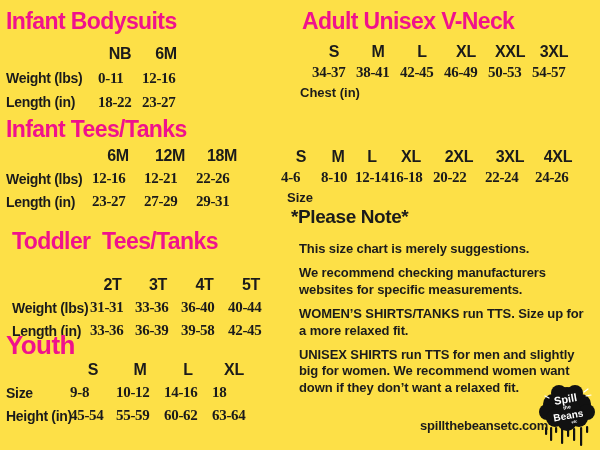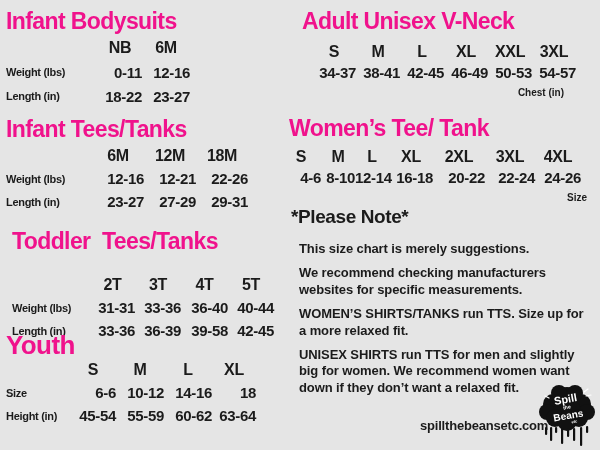--- a/index.html
+++ b/index.html
@@ -1,42 +1,42 @@
 <!DOCTYPE html>
 <html><head>
 <meta charset="utf-8">
 <style>
   :root{ --pink:#f0128c; --ink:#1b1b1b; }
   html,body{margin:0;padding:0;background:#fff;}
   body{width:600px;height:450px;font-family:"Liberation Sans",sans-serif;color:var(--ink);}
-  .sheet{position:relative;width:600px;height:450px;background:#e5e5e5;overflow:hidden;}
+  .sheet{position:relative;width:600px;height:450px;background:#fde047;overflow:hidden;}
   .sec{position:absolute;}
   .title{font-size:23px;font-weight:800;color:var(--pink);letter-spacing:-0.6px;white-space:pre;line-height:26px;}
   .blacktitle{font-size:19px;font-weight:800;color:var(--ink);letter-spacing:-0.4px;line-height:22px;}
   .tbl{display:grid;align-items:center;}
   .c{font-weight:700;font-size:15px;letter-spacing:-0.3px;white-space:nowrap;}
   .hd{text-align:center;font-size:16px;}
-  .v{text-align:right;}
-  .lab{text-align:left;font-size:11px;}
-  .cap{grid-column:1/-1;text-align:right;font-size:10px;font-weight:700;}
+  .v{text-align:left;font-family:Liberation Serif, serif;}
+  .lab{text-align:left;font-size:14px;}
+  .cap{grid-column:1/-1;text-align:left;font-size:13px;font-weight:700;}
   .note p{margin:8px;font-size:13px;line-height:16.4px;font-weight:600;letter-spacing:-0.1px;}
   .note p strong{font-weight:800;}
   .website{font-size:13px;font-weight:800;letter-spacing:-0.2px;text-align:right;}
   .r24{grid-auto-rows:24px;}
   .r23{grid-auto-rows:23px;}
   .r20{grid-auto-rows:20px;}
 </style>
 </head>
 <body>
 
 <div class="sheet">
 
   <div class="sec" style="left:6px;top:8px;">
     <div class="title">Infant Bodysuits</div>
-    <div class="tbl r24" style="grid-template-columns:92px 44px 48px;margin-top:2px;">
+    <div class="tbl r24" style="grid-template-columns:92px 44px 48px;margin-top:8px;">
       <div class="c lab"></div>
       <div class="c hd">NB</div>
       <div class="c hd">6M</div>
       <div class="c lab">Weight (lbs)</div>
       <div class="c v">0-11</div>
       <div class="c v">12-16</div>
       <div class="c lab">Length (in)</div>
       <div class="c v">18-22</div>
       <div class="c v">23-27</div>
     </div>
@@ -83,21 +83,21 @@
 
   <div class="sec" style="left:6px;top:332px;">
     <div class="title" style="font-size:26px;">Youth</div>
     <div class="tbl r23" style="grid-template-columns:64px 46px 48px 48px 44px;margin-top:0px;">
       <div class="c lab"></div>
       <div class="c hd">S</div>
       <div class="c hd">M</div>
       <div class="c hd">L</div>
       <div class="c hd">XL</div>
       <div class="c lab">Size</div>
-      <div class="c v">6-6</div>
+      <div class="c v">9-8</div>
       <div class="c v">10-12</div>
       <div class="c v">14-16</div>
       <div class="c v">18</div>
       <div class="c lab">Height (in)</div>
       <div class="c v">45-54</div>
       <div class="c v">55-59</div>
       <div class="c v">60-62</div>
       <div class="c v">63-64</div>
     </div>
   </div>
@@ -114,23 +114,20 @@
     <div class="c hd">3XL</div>
     <div class="c v">34-37</div>
     <div class="c v">38-41</div>
     <div class="c v">42-45</div>
     <div class="c v">46-49</div>
     <div class="c v">50-53</div>
     <div class="c v">54-57</div>
     <div class="cap" style="transform:translateX(-12px);">Chest (in)</div>
   </div>
 
-  <div class="sec" style="left:289px;top:115px;">
-    <div class="title">Women’s Tee/ Tank</div>
-  </div>
   <div class="sec tbl r20" style="left:281px;top:147px;grid-template-columns:40px 34px 34px 44px 52px 50px 46px;">
     <div class="c hd">S</div>
     <div class="c hd">M</div>
     <div class="c hd">L</div>
     <div class="c hd">XL</div>
     <div class="c hd">2XL</div>
     <div class="c hd">3XL</div>
     <div class="c hd">4XL</div>
     <div class="c v">4-6</div>
     <div class="c v">8-10</div>

